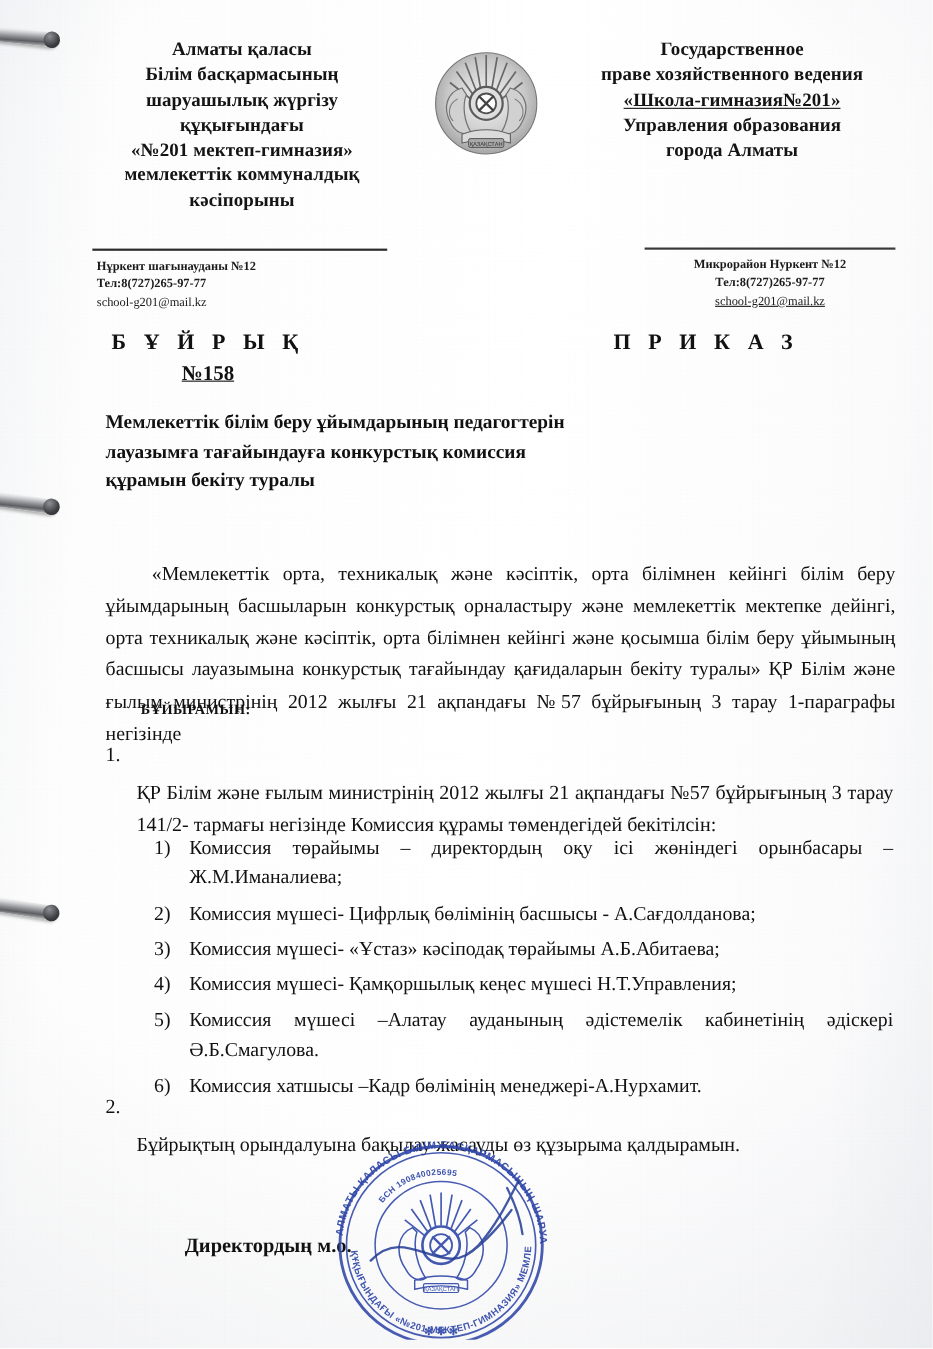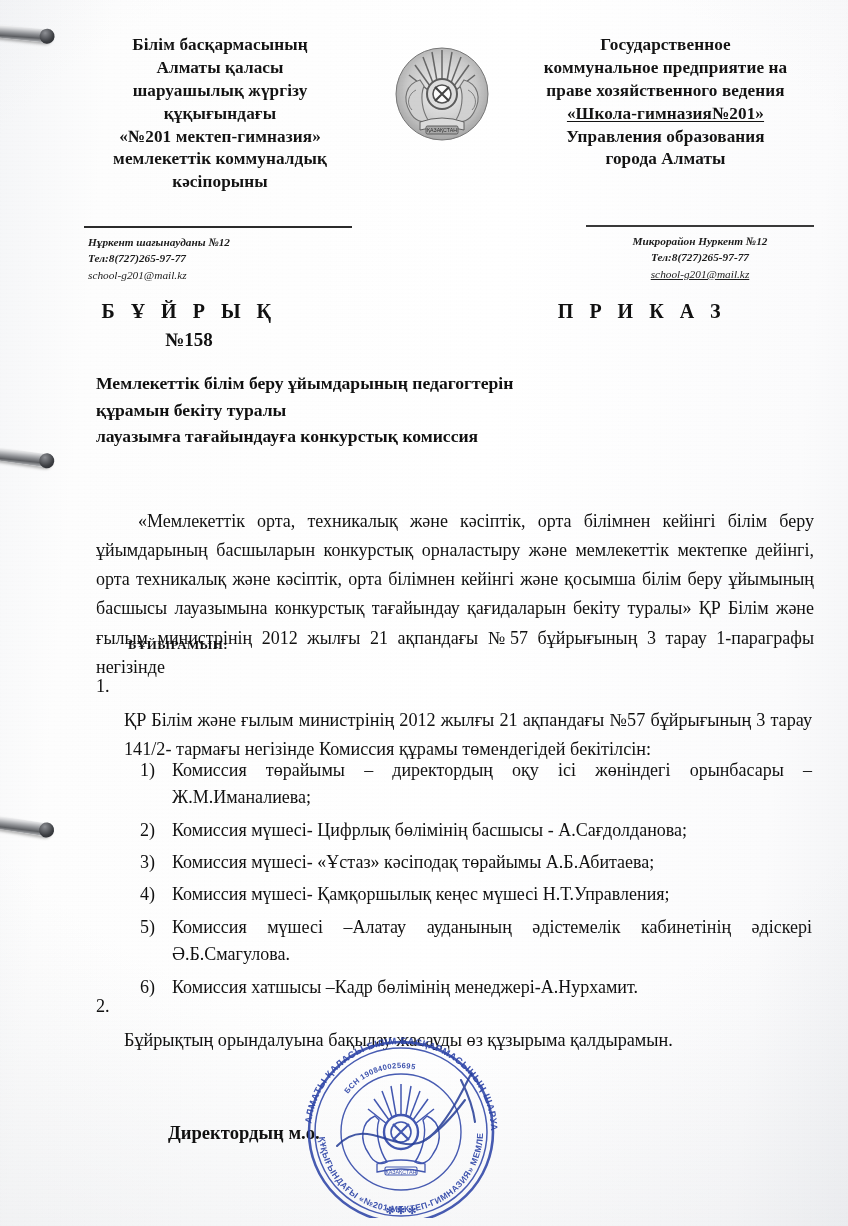--- a/index.html
+++ b/index.html
@@ -99,21 +99,20 @@
   .emblem svg { display: block; width: 100%; height: 100%; }
 
   
   .contacts {
     position: absolute;
     top: 228px;
     left: 88px;
     right: 28px;
     display: flex;
     justify-content: space-between;
-    font-style: italic;
   }
   .contact-col {
     font-size: 11.3px;
     line-height: 1.45;
     color: #1b1b1b;
     font-family: "Liberation Serif", serif;
   }
   .contact-col.left { text-align: left; padding-top: 6px; width: 280px; position: relative; }
   .contact-col.right { text-align: center; width: 240px; position: relative; padding-top: 5px; }
   .contact-col.left::before {
@@ -149,20 +148,21 @@
   .order-kk-title {
     font-weight: bold;
     font-size: 20px;
     letter-spacing: 5.5px;
     white-space: nowrap;
   }
   .order-kk-num {
     font-weight: bold;
     font-size: 19px;
     margin-top: 6px;
+    text-decoration: underline;
   }
   .order-ru-title {
     font-weight: bold;
     font-size: 20px;
     letter-spacing: 5.5px;
     white-space: nowrap;
   }
   .order-date {
     font-weight: bold;
     font-size: 19px;
@@ -259,22 +259,22 @@
 
 <div id="page">
 
   <div class="paper-tint"></div>
 
   <div class="sheet">
 
     <div class="letterhead">
 
       <div class="lh-block left">
+        <span class="lh-line">Алматы қаласы</span>
         <span class="lh-line">Білім басқармасының</span>
-        <span class="lh-line">Алматы қаласы</span>
         <span class="lh-line">шаруашылық жүргізу</span>
         <span class="lh-line">құқығындағы</span>
         <span class="lh-line">«№201 мектеп-гимназия»</span>
         <span class="lh-line">мемлекеттік коммуналдық</span>
         <span class="lh-line">кәсіпорыны</span>
       </div>
 
       <div class="emblem">
         <svg viewBox="0 0 104 124" aria-hidden="true">
           <defs>
@@ -308,21 +308,20 @@
           <path d="M78 54 C86 58 88 68 82 74" fill="none" stroke="#777" stroke-width="1"></path>
 
           <path d="M30 86 Q52 78 74 86 L74 94 Q52 88 30 94 Z" fill="#cfcfcf" stroke="#5a5a5a" stroke-width="1"></path>
           <rect x="36" y="90" width="32" height="8" rx="1.5" fill="#9f9f9f" stroke="#4f4f4f" stroke-width="0.9"></rect>
           <text x="52" y="96.4" font-size="5.2" text-anchor="middle" fill="#2d2d2d" font-family="'Liberation Sans', sans-serif">ҚАЗАҚСТАН</text>
         </svg>
       </div>
 
       <div class="lh-block right">
         <span class="lh-line">Государственное</span>
-        <span class="lh-line">коммунальное предприятие на</span>
         <span class="lh-line">праве хозяйственного ведения</span>
         <span class="lh-line underline">«Школа-гимназия№201»</span>
         <span class="lh-line">Управления образования</span>
         <span class="lh-line">города Алматы</span>
       </div>
     </div>
 
     <div class="contacts">
       <div class="contact-col left">
         <span class="contact-line bold">Нұркент  шағынауданы №12</span>
@@ -341,22 +340,22 @@
         <div class="order-kk-title">Б Ұ Й Р Ы Қ</div>
         <div class="order-kk-num">№158</div>
       </div>
       <div class="order-col right">
         <div class="order-ru-title">П Р И К А З</div>
       </div>
     </div>
 
     <div class="subject">
       <span>Мемлекеттік білім беру ұйымдарының педагогтерін</span>
+      <span>лауазымға тағайындауға конкурстық комиссия</span>
       <span>құрамын бекіту туралы</span>
-      <span>лауазымға тағайындауға конкурстық комиссия</span>
     </div>
 
     <div class="preamble">«Мемлекеттік орта, техникалық және кәсіптік, орта білімнен кейінгі білім беру ұйымдарының басшыларын конкурстық орналастыру және мемлекеттік мектепке дейінгі, орта техникалық және кәсіптік, орта білімнен  кейінгі және қосымша білім беру ұйымының басшысы лауазымына конкурстық тағайындау қағидаларын бекіту туралы» ҚР Білім және ғылым  министрінің 2012 жылғы 21  ақпандағы  №57  бұйрығының  3  тарау  1-параграфы  негізінде</div>
     <div class="order-verb">БҰЙЫРАМЫН:</div>
 
     <div class="clause clause1">
       <span class="num">1.</span>
       <span class="body">ҚР Білім және ғылым   министрінің 2012 жылғы   21  ақпандағы    №57 бұйрығының 3 тарау 141/2- тармағы негізінде Комиссия құрамы төмендегідей бекітілсін:</span>
     </div>
 

